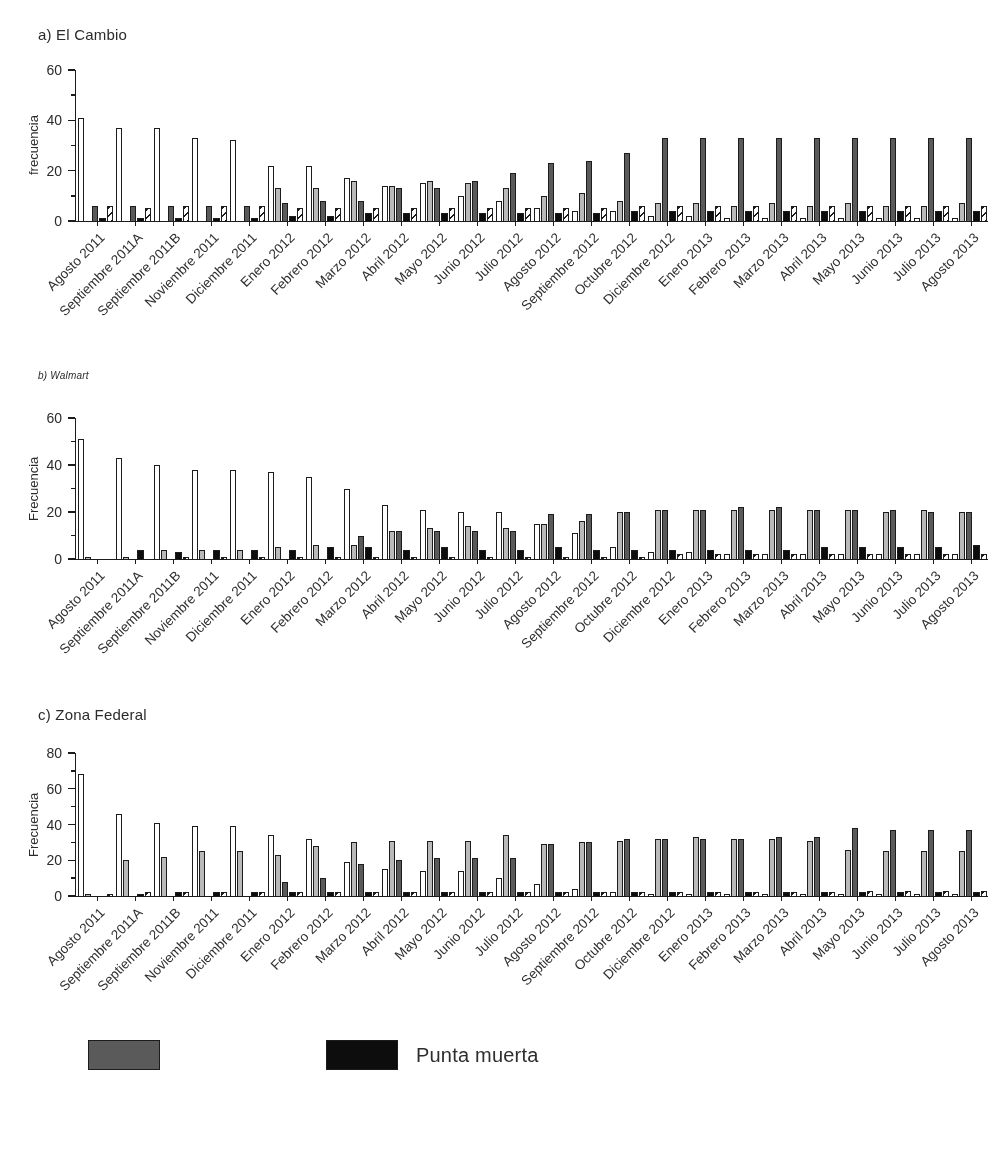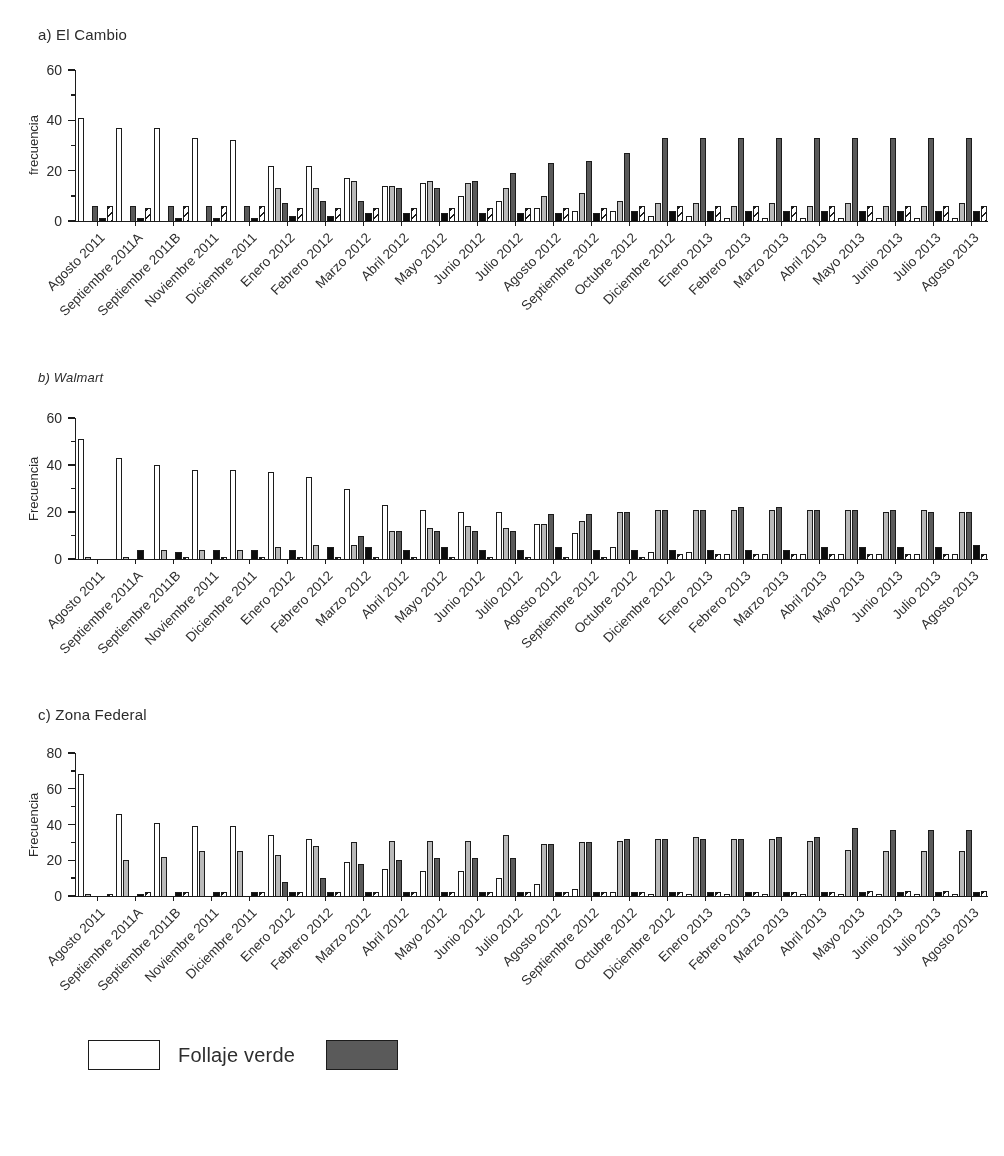--- a/index.html
+++ b/index.html
@@ -6,21 +6,21 @@
   html,body { background:#ffffff; }
   body {
     width:1004px; height:1156px; position:relative; overflow:hidden;
     font-family:"Liberation Sans", sans-serif; color:#2b2b2b;
   }
   .figure { position:absolute; inset:0; }
   .panel-title {
     position:absolute; left:38px; font-size:15px; font-weight:normal;
     letter-spacing:.2px;
   }
-  .panel-title.italic { font-style:italic; font-size:13px; }
+  .panel-title.italic { font-style:italic; font-size:10px; }
   .plot {
     position:absolute;
     border-left:1.6px solid #1c1c1c;
     border-bottom:1.6px solid #1c1c1c;
   }
   .bar {
     position:absolute; bottom:0;
     border:1px solid #1c1c1c; border-bottom:none;
   }
   .hatch {
@@ -583,21 +583,21 @@
       <div class="xtick" style="left: 818.9px; top: 143px; height: 5px;"></div>
       <div class="xlabel" style="left: 668.9px; top: 152px;">Junio 2013</div>
       <div class="xtick" style="left: 856.9px; top: 143px; height: 5px;"></div>
       <div class="xlabel" style="left: 706.9px; top: 152px;">Julio 2013</div>
       <div class="xtick" style="left: 894.9px; top: 143px; height: 5px;"></div>
       <div class="xlabel" style="left: 744.9px; top: 152px;">Agosto 2013</div>
     </div>
 
   <div class="legend">
       <div class="legend-item">
-        <span class="swatch" style="background: rgb(255, 255, 255);"></span>
-        <span class="legend-label">Follaje verde</span>
+        <span class="swatch" style="background: rgb(90, 90, 90);"></span>
       </div>
       <div class="legend-item">
-        <span class="swatch" style="background: rgb(90, 90, 90);"></span>
+        <span class="swatch" style="background: rgb(13, 13, 13);"></span>
+        <span class="legend-label">Punta muerta</span>
       </div>
     </div>
 
 </div>
 
 </body></html>

